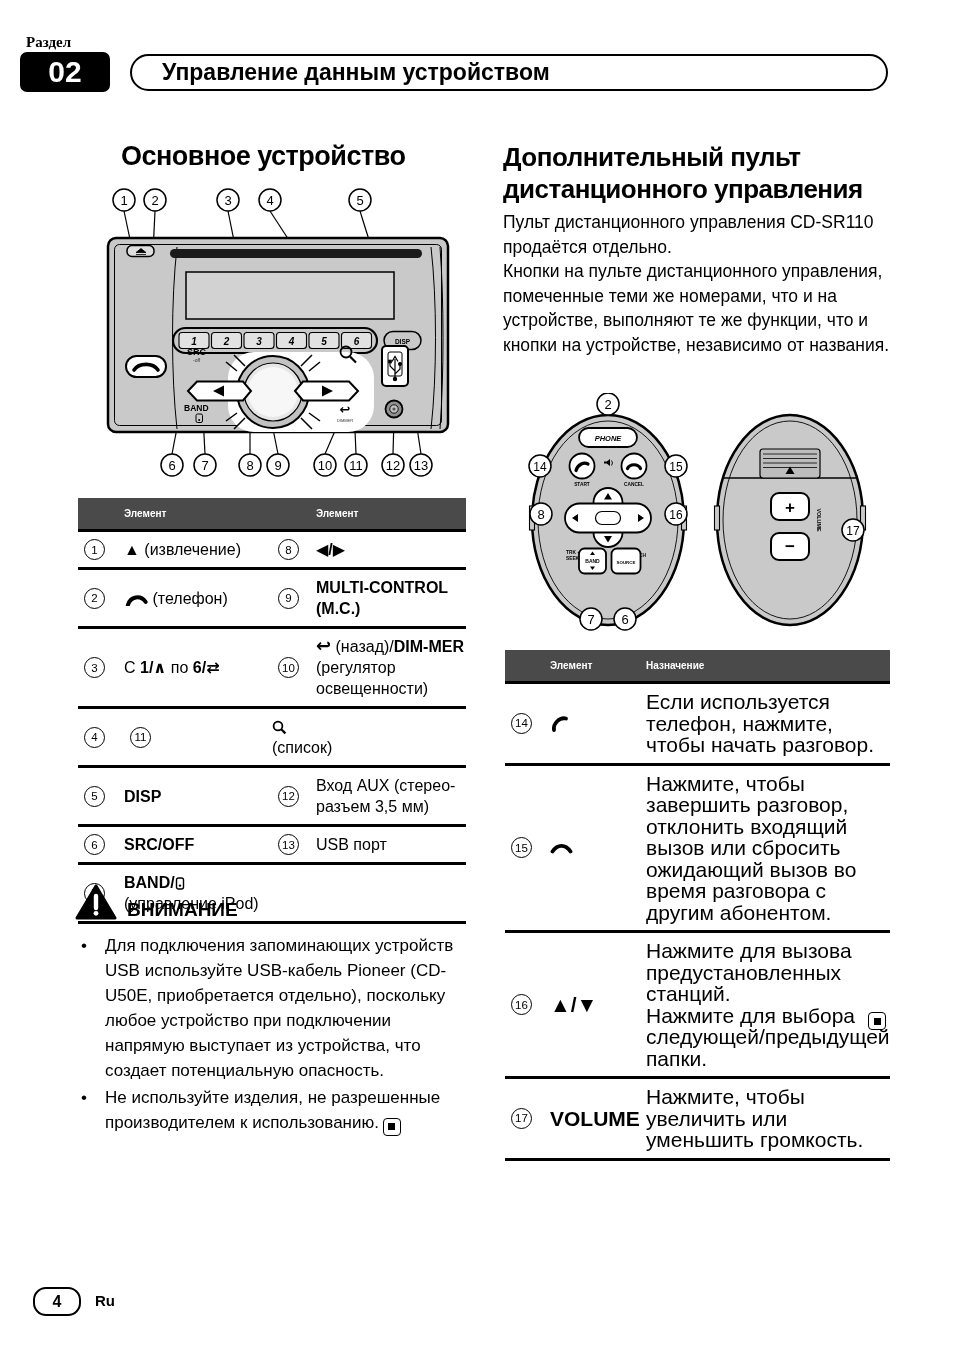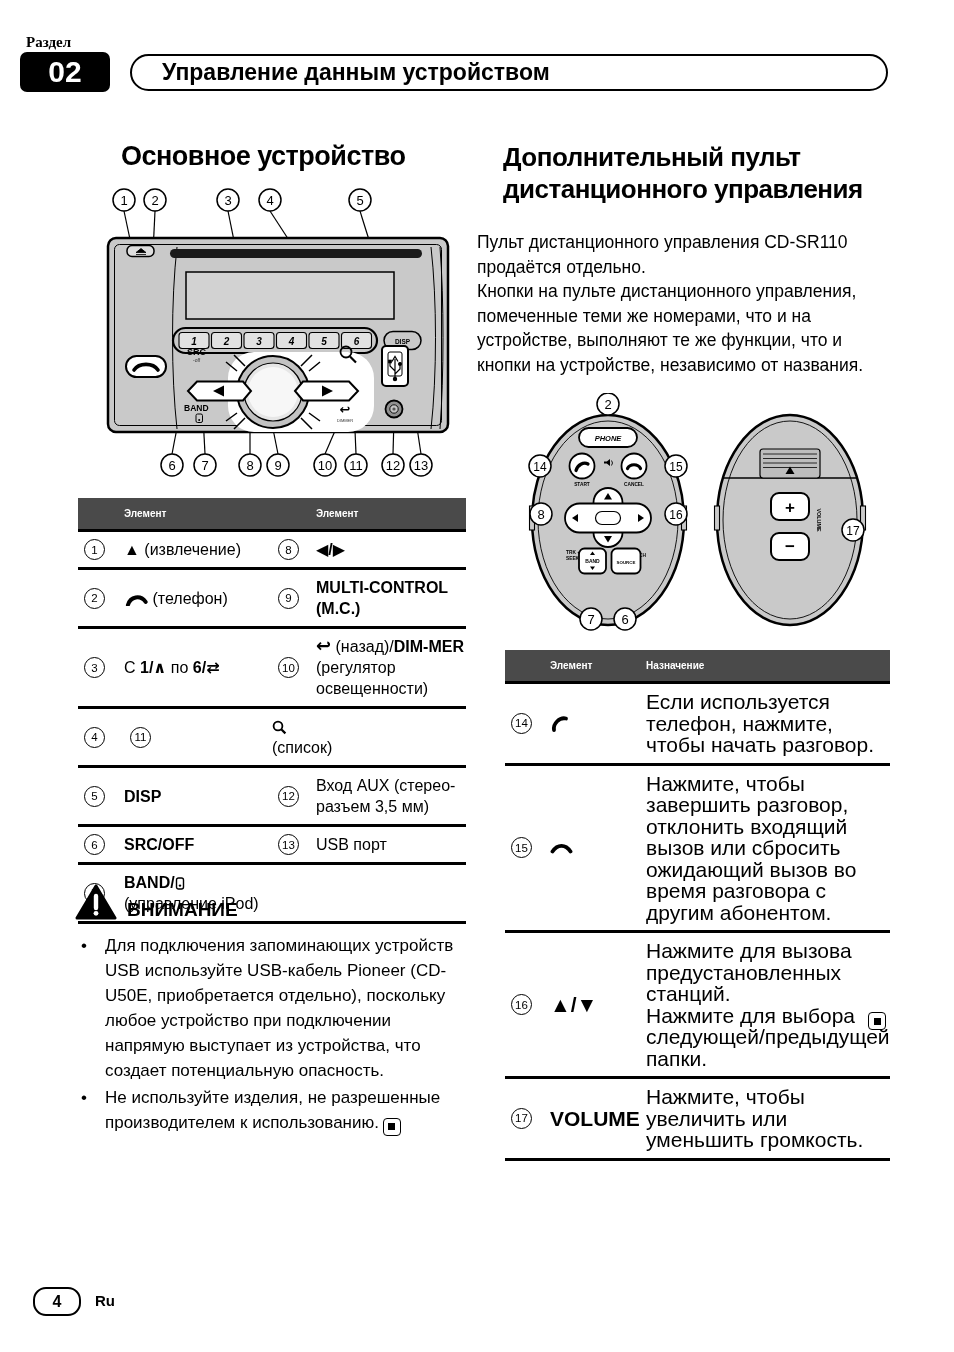--- a/index.html
+++ b/index.html
@@ -9,21 +9,21 @@
   svg text{font-family:"Liberation Sans","DejaVu Sans",sans-serif;}
   
   .section-label{left:26px;top:34px;font-size:15px;font-weight:bold;font-family:Liberation Serif, serif;}
   .section-badge{left:20px;top:52px;width:90px;height:40px;background:#000;border-radius:7px;
      color:#fff;font-weight:bold;font-size:30px;display:flex;align-items:center;justify-content:center;}
   .chapter-pill{left:130px;top:54px;width:758px;height:37px;border:2.5px solid #000;border-radius:19px;
      display:flex;align-items:center;font-weight:bold;font-size:23px;padding-left:30px;box-sizing:border-box;}
   
   .h-left{left:75px;top:141px;font-size:27px;font-weight:bold;letter-spacing:-0.5px;margin-left:46px;}
   .h-right{left:503px;top:141px;font-size:26px;font-weight:bold;line-height:32px;letter-spacing:-0.5px;}
-  .intro{left:477px;top:210px;width:392px;font-size:17.5px;line-height:24.5px;margin-top:20px;}
+  .intro{left:503px;top:210px;width:392px;font-size:17.5px;line-height:24.5px;}
   
   .tbl{box-sizing:border-box;}
   .t-head{background:#4a4a4a;color:#fff;font-weight:bold;font-size:10px;display:grid;align-items:center;
      height:31px;border-bottom:3px solid #000;}
   .t-row{display:grid;align-items:center;border-bottom:3px solid #000;padding:7px 0;}
   .ltable{left:78px;top:498px;width:388px;}
   .ltable .t-head{grid-template-columns:46px 148px 44px 150px;}
   .ltable .t-row{grid-template-columns:46px 148px 44px 150px;}
   .rtable{left:505px;top:650px;width:385px;}
   .rtable .t-head{grid-template-columns:45px 96px 244px;}

